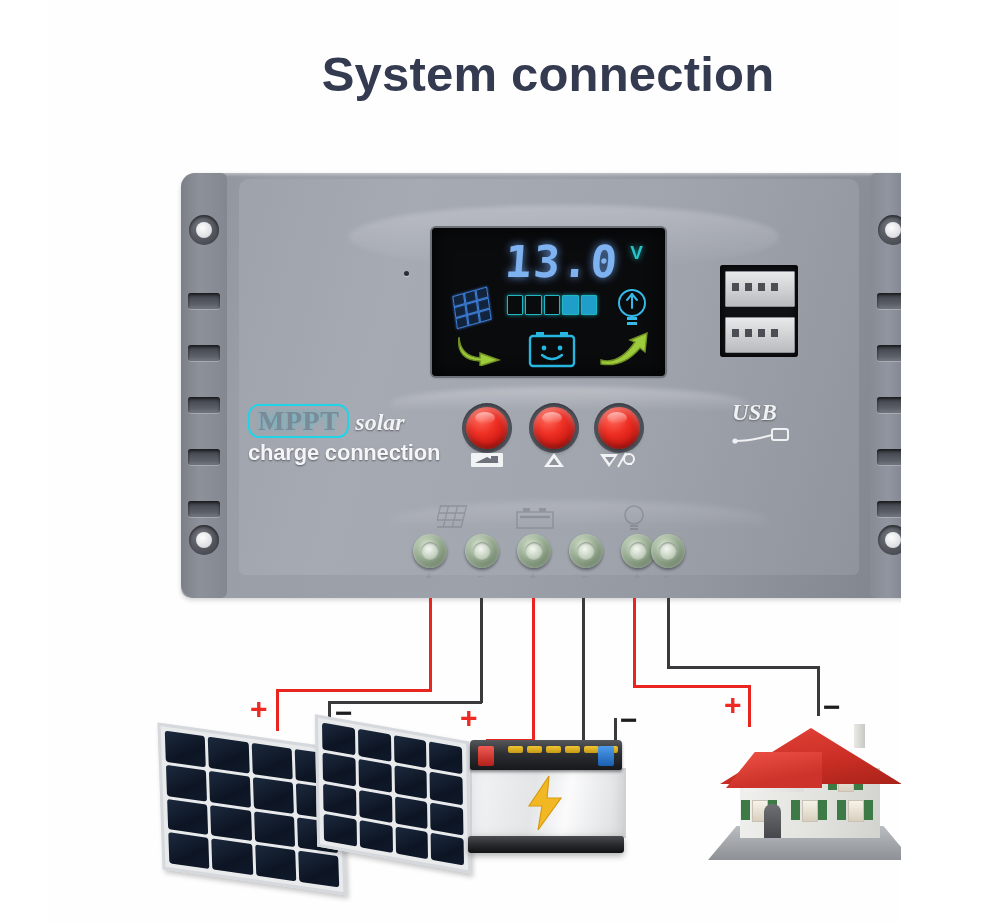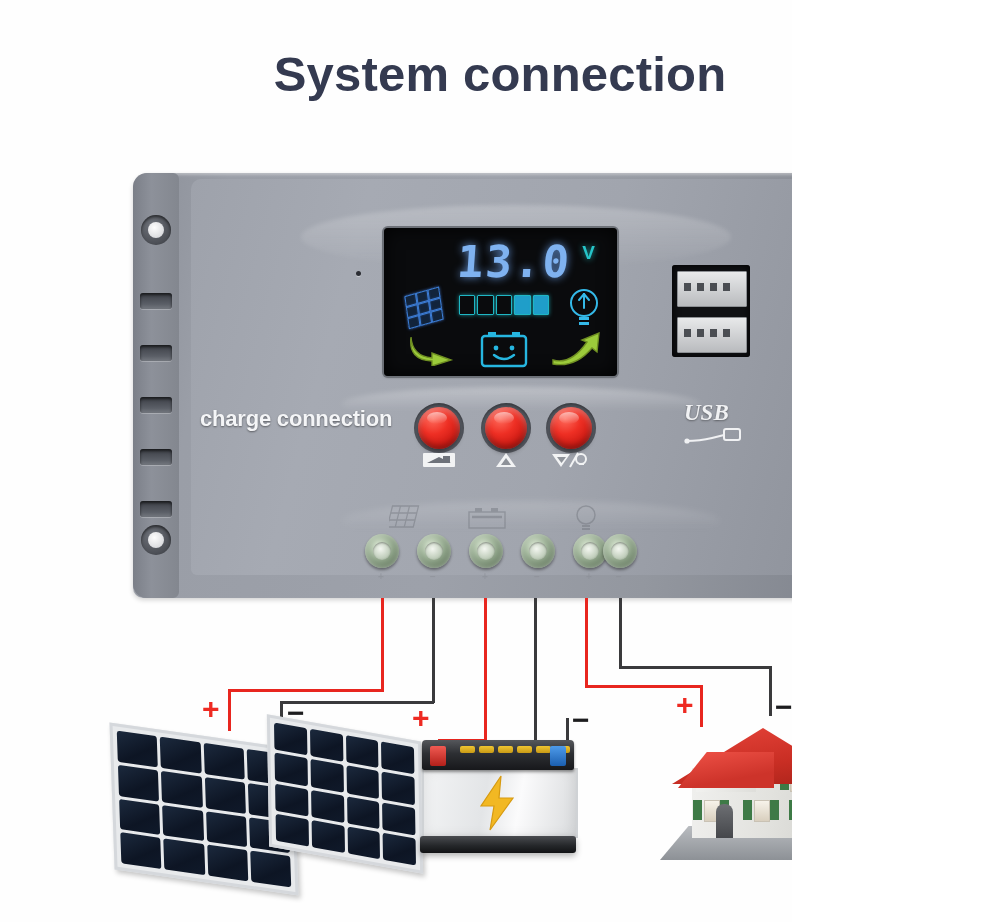--- a/index.html
+++ b/index.html
@@ -3,21 +3,21 @@
 <meta charset="utf-8">
 <style>
   html,body{margin:0;padding:0;}
   body{
     width:1000px;height:922px;
     background:#ffffff;
     font-family:"Liberation Sans", sans-serif;
     overflow:hidden;
     position:relative;
   }
-  #stage{position:relative;width:792px;height:922px;overflow:hidden;background:#fefefe;}
+  #stage{position:relative;width:853px;height:922px;overflow:hidden;background:#fefefe;margin-left:48px;}
 
   
   .title{
     position:absolute;left:0;top:46px;width:1000px;
     text-align:center;
     font-size:49px;font-weight:bold;
     color:#343a50;
     letter-spacing:.2px;
     font-family:"Liberation Sans", sans-serif;
   }
@@ -378,20 +378,24 @@
 
     <svg class="lcd-arrow l" viewBox="0 0 52 34">
       <path d="M5 5 Q6 24 26 26 L26 21 L45 28 L26 34 L26 29 Q2 28 5 5 Z" fill="#9ccb3b" stroke="#6f8f22" stroke-width="1.4"></path>
     </svg>
     <svg class="lcd-arrow r" viewBox="0 0 52 34">
       <path d="M4 28 Q22 33 38 10 L33 8 L50 1 L48 20 L43 16 Q26 36 4 32 Z" fill="#9ccb3b" stroke="#6f8f22" stroke-width="1.4"></path>
     </svg>
   </div>
 
   <div class="brand">
+    <div class="brand-row1">
+      <span class="mppt-box">MPPT</span>
+      <span class="brand-solar">solar</span>
+    </div>
     <div class="brand-row2">charge connection</div>
   </div>
 
   <div class="btn-ring" style="left:414px;top:403px"></div>
   <div class="btn" style="left:418px;top:407px"></div>
   <div class="btn-sym" style="left:419px;top:452px">
     <svg width="32" height="14" viewBox="0 0 32 14">
       <rect x="0" y="0" width="32" height="14" fill="#f2f3f4" rx="1"></rect>
       <path d="M4 10 L16 4 L28 10 Z" fill="#6e727a"></path>
       <rect x="20" y="3" width="7" height="7" fill="#6e727a"></rect>

